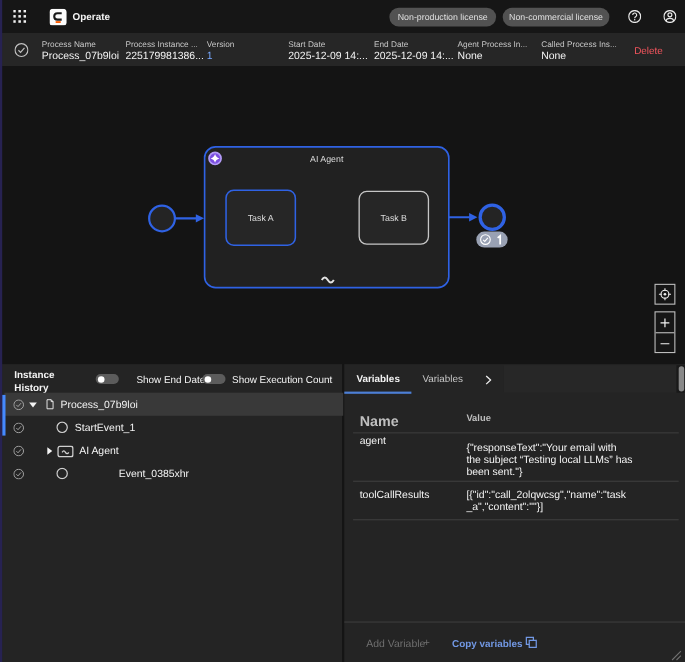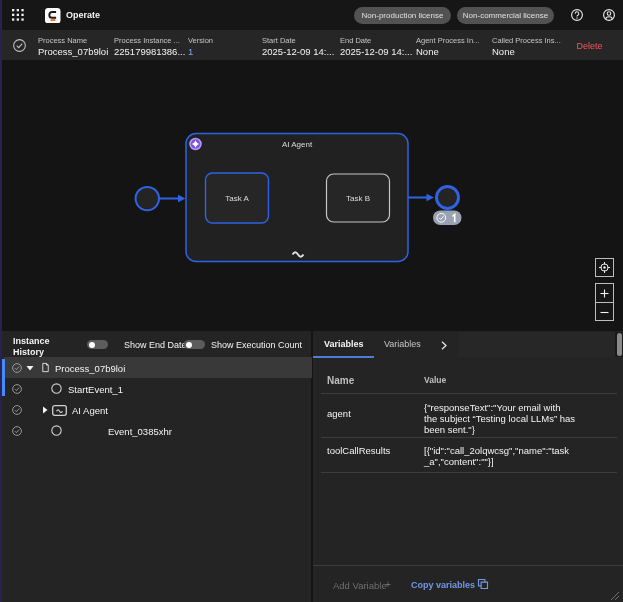--- a/index.html
+++ b/index.html
@@ -201,25 +201,25 @@
   <div class="abs" style="left:145px;top:1px;width:157px;height:25px;background:#272727;"></div>
       <div class="abs" style="left:301.5px;top:1px;width:8.5px;height:25px;background:#191919;"></div>
   <div class="abs" style="left:304px;top:2px;width:4.5px;height:23px;background:#8a8a8a;border-radius:2.5px;"></div>
   <div class="abs" style="left:11px;top:8px;font-size:9px;font-weight:bold;color:#f4f4f4;">Variables</div>
   <div class="abs" style="left:0;top:24.5px;width:61px;height:2px;background:#4d7fd6;"></div>
   <div class="abs" style="left:71px;top:8px;font-size:9px;color:#c6c6c6;">Variables</div>
   <svg class="abs" style="left:127.5px;top:10px" width="6" height="9" viewBox="0 0 6 9">
         <path d="M1 0.8 L5 4.5 L1 8.2" fill="none" stroke="#ededed" stroke-width="1.2"></path>
       </svg>
 
-  <div class="abs" style="left:14px;top:44px;font-size:10px;font-weight:bold;color:#bfbfbf;">Name</div>
+  <div class="abs" style="left:14px;top:44px;font-size:13px;font-weight:bold;color:#bfbfbf;">Name</div>
   <div class="abs" style="left:111px;top:44px;font-size:8.5px;font-weight:bold;color:#bfbfbf;">Value</div>
   <div class="vdiv" style="top:62px;"></div>
 
-  <div class="abs" style="left:14px;top:77px;font-size:9.5px;color:#f4f4f4;">agent</div>
+  <div class="abs" style="left:14px;top:65px;font-size:9.5px;color:#f4f4f4;">agent</div>
   <div class="abs" style="left:111px;top:70.5px;width:160px;font-size:9.5px;line-height:11px;color:#f4f4f4;">{"responseText":"Your email with<br>the subject “Testing local LLMs” has<br>been sent."}</div>
   <div class="vdiv" style="top:106px;"></div>
 
   <div class="abs" style="left:14px;top:113.5px;font-size:9.5px;color:#f4f4f4;">toolCallResults</div>
   <div class="abs" style="left:111px;top:113.5px;width:160px;font-size:9.5px;line-height:11px;color:#f4f4f4;">[{"id":"call_2olqwcsg","name":"task<br>_a","content":""}]</div>
   <div class="vdiv" style="top:141px;"></div>
 
   <div class="vdiv" style="top:234px;left:0;width:310px;"></div>
   <div class="abs" style="left:20px;top:249px;font-size:9.5px;color:#6f6f6f;">Add Variable</div>
   <div class="abs" style="left:72px;top:248px;font-size:10px;color:#6f6f6f;">+</div>

